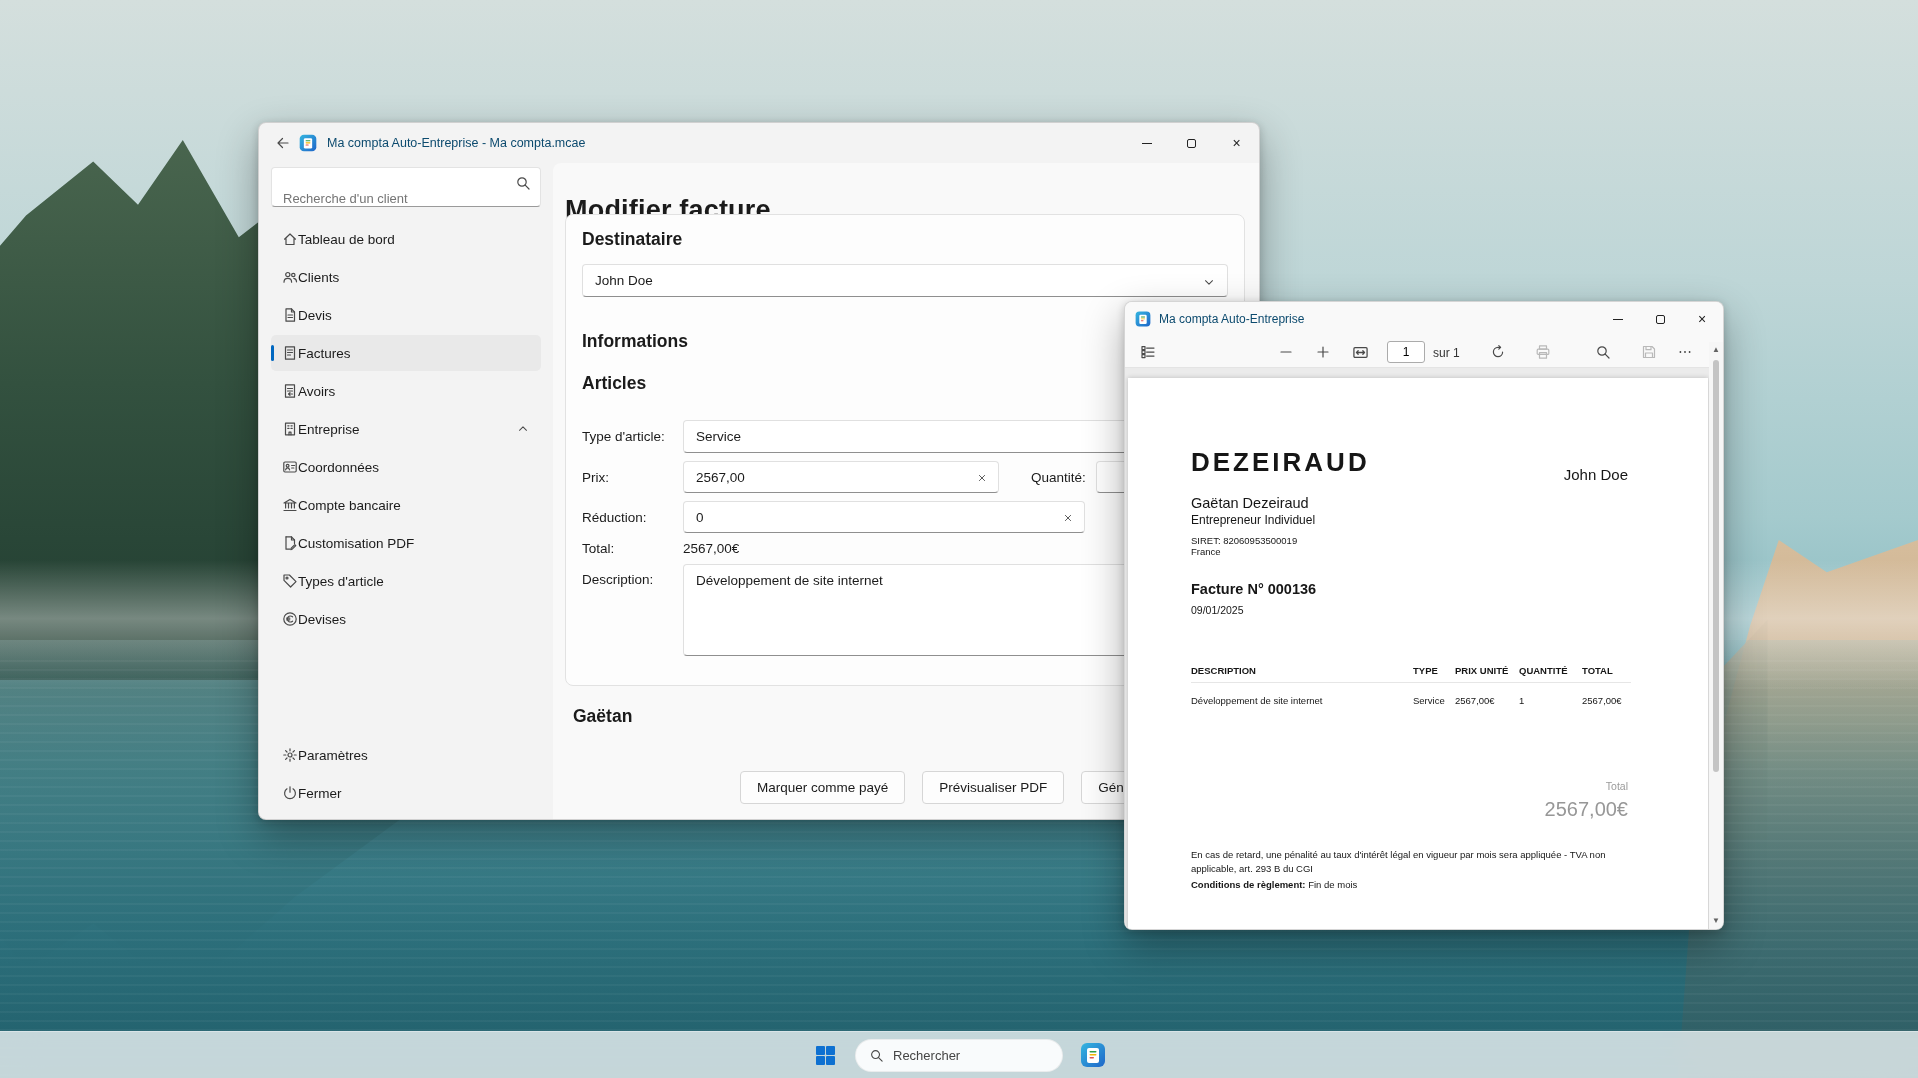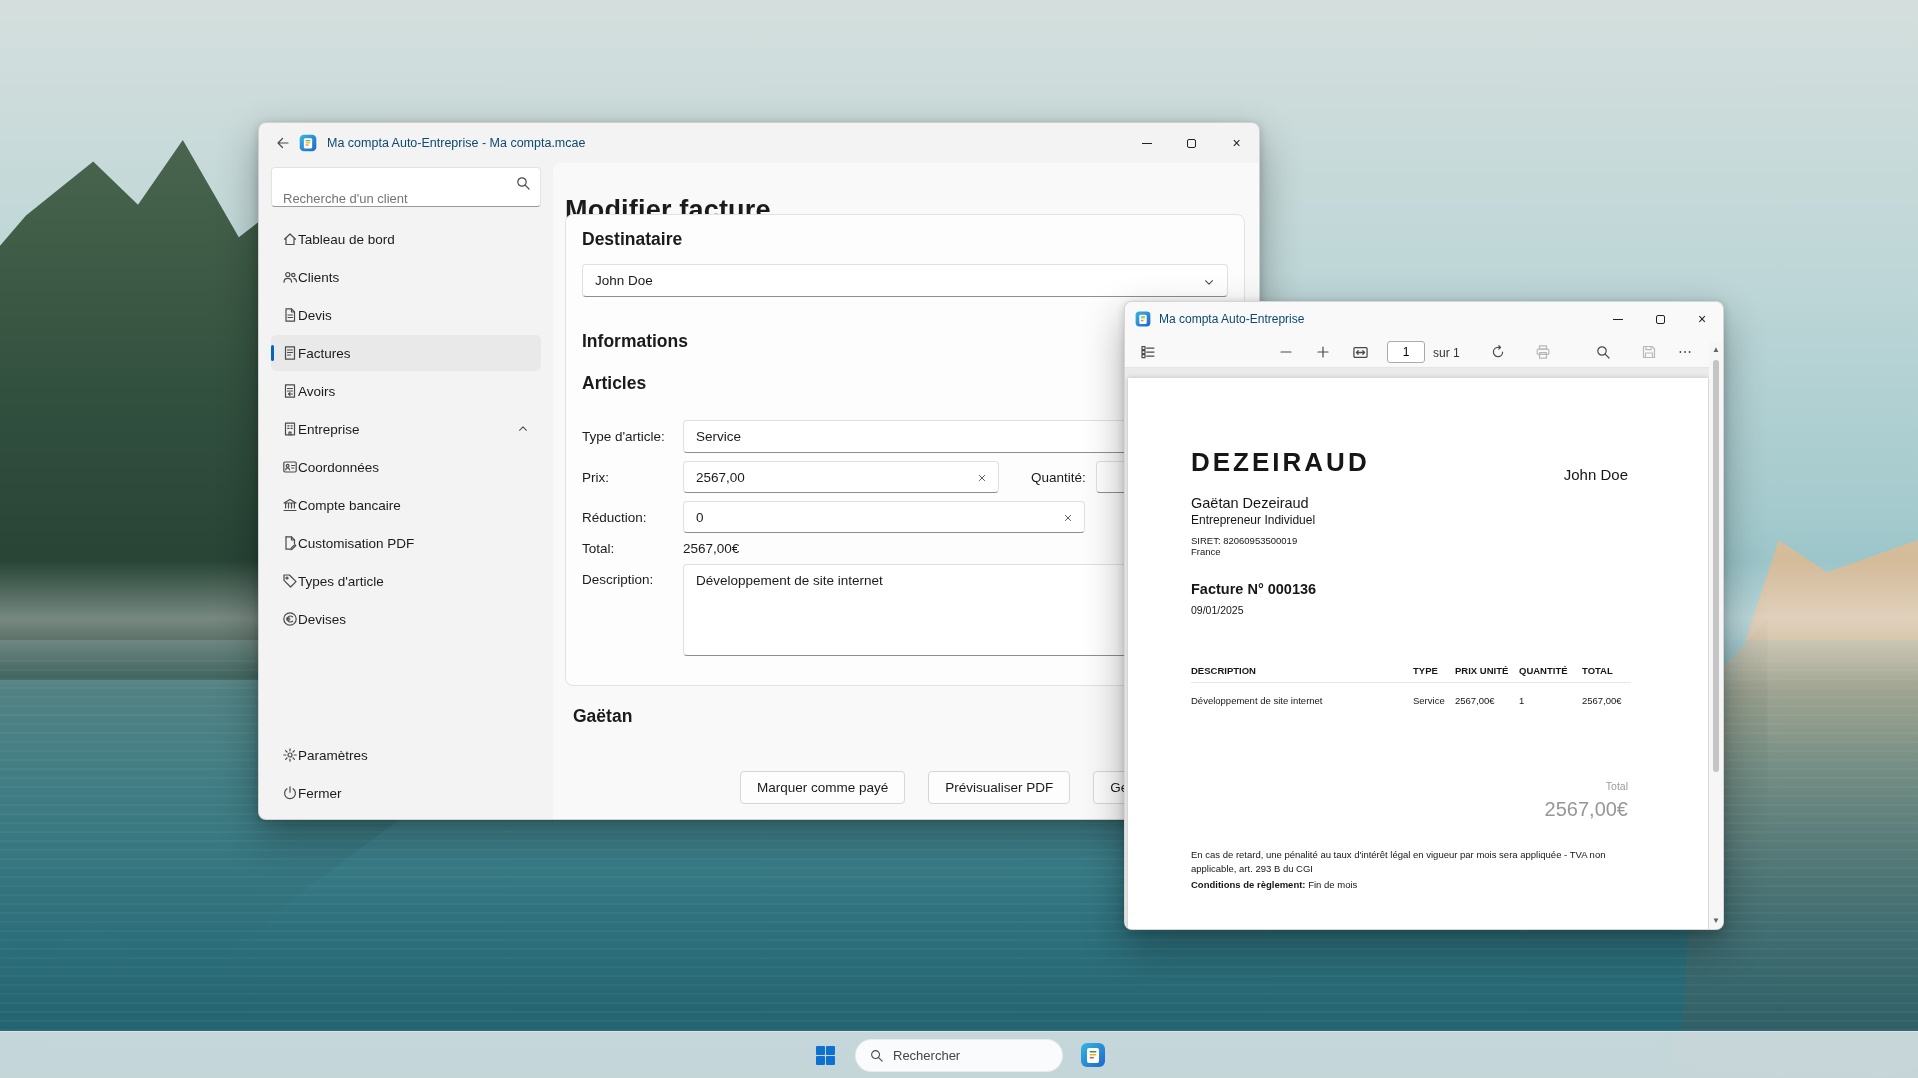--- a/index.html
+++ b/index.html
@@ -62,21 +62,21 @@
 .tbox-prix{width:316px}
 .lbl-qty{margin-left:32px}
 .tbox-qty{width:110px;margin-left:10px}
 .tbox-qty input{padding-right:10px}
 .tbox-red{width:402px}
 .pct{margin-left:40px;font-size:13.5px}
 .total-val{font-size:13.5px}
 .lbl-top{align-self:start;margin-top:8px}
 textarea.desc{width:552px;height:92px;resize:none;border:1px solid #e0e0e0;border-bottom-color:#8f8f8f;border-radius:4px;background:#fff;font:13.5px "Liberation Sans",sans-serif;color:#1b1b1b;padding:8px 12px;outline:none}
 .resume{position:absolute;left:20px;top:543px;font-size:17.5px;font-weight:700}
-.actions{position:absolute;left:187px;top:608px;display:flex;gap:23px}
+.actions{position:absolute;left:187px;top:608px;display:flex;gap:17px}
 .btn{height:33px;padding:0 16px;background:#fdfdfd;border:1px solid #d6d6d6;border-radius:4px;font:13.5px "Liberation Sans",sans-serif;color:#1b1b1b;white-space:nowrap}
 
 
 .pdf-window{left:1124px;top:301px;width:600px;height:629px;background:#f9f9f9;z-index:20}
 .pdf-titlebar{height:34px;display:flex;align-items:center;padding-left:10px;position:relative;background:#f9f9f9}
 .pdf-titlebar .t-title{font-size:12px;margin-left:8px}
 .pdf-titlebar .cap-btn{width:42px}
 .pdf-toolbar{position:absolute;left:0;right:0;top:34px;height:32px;background:#f9f9f9;border-bottom:1px solid #e4e4e4}
 .tool-btn{position:absolute;top:4px;width:26px;height:24px;border:none;background:transparent;border-radius:3px;display:flex;align-items:center;justify-content:center}
 .tool-btn.disabled .ic{stroke:#b9b9b9}

